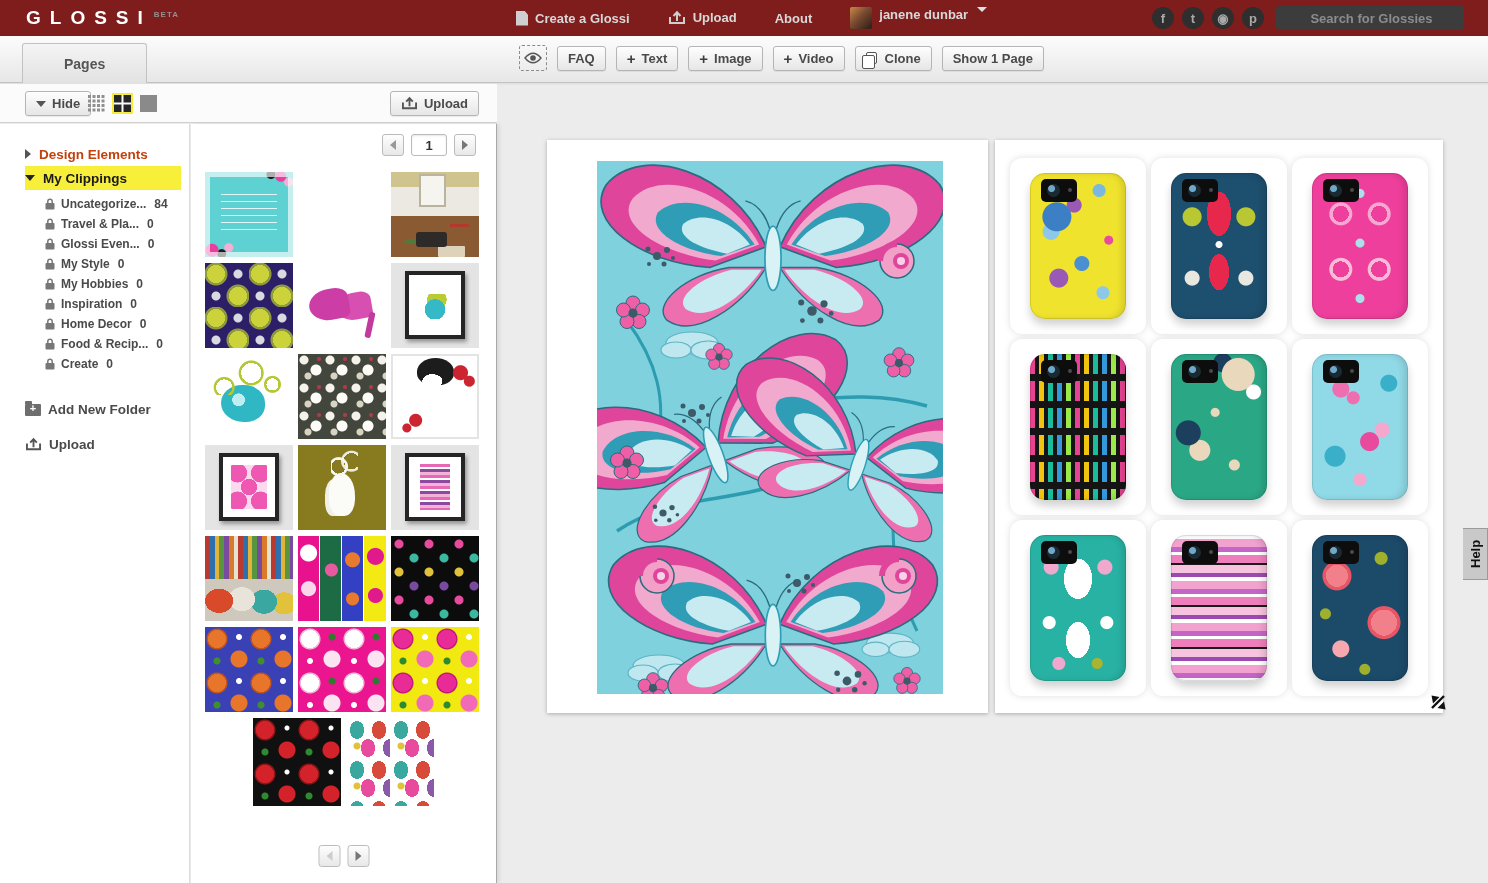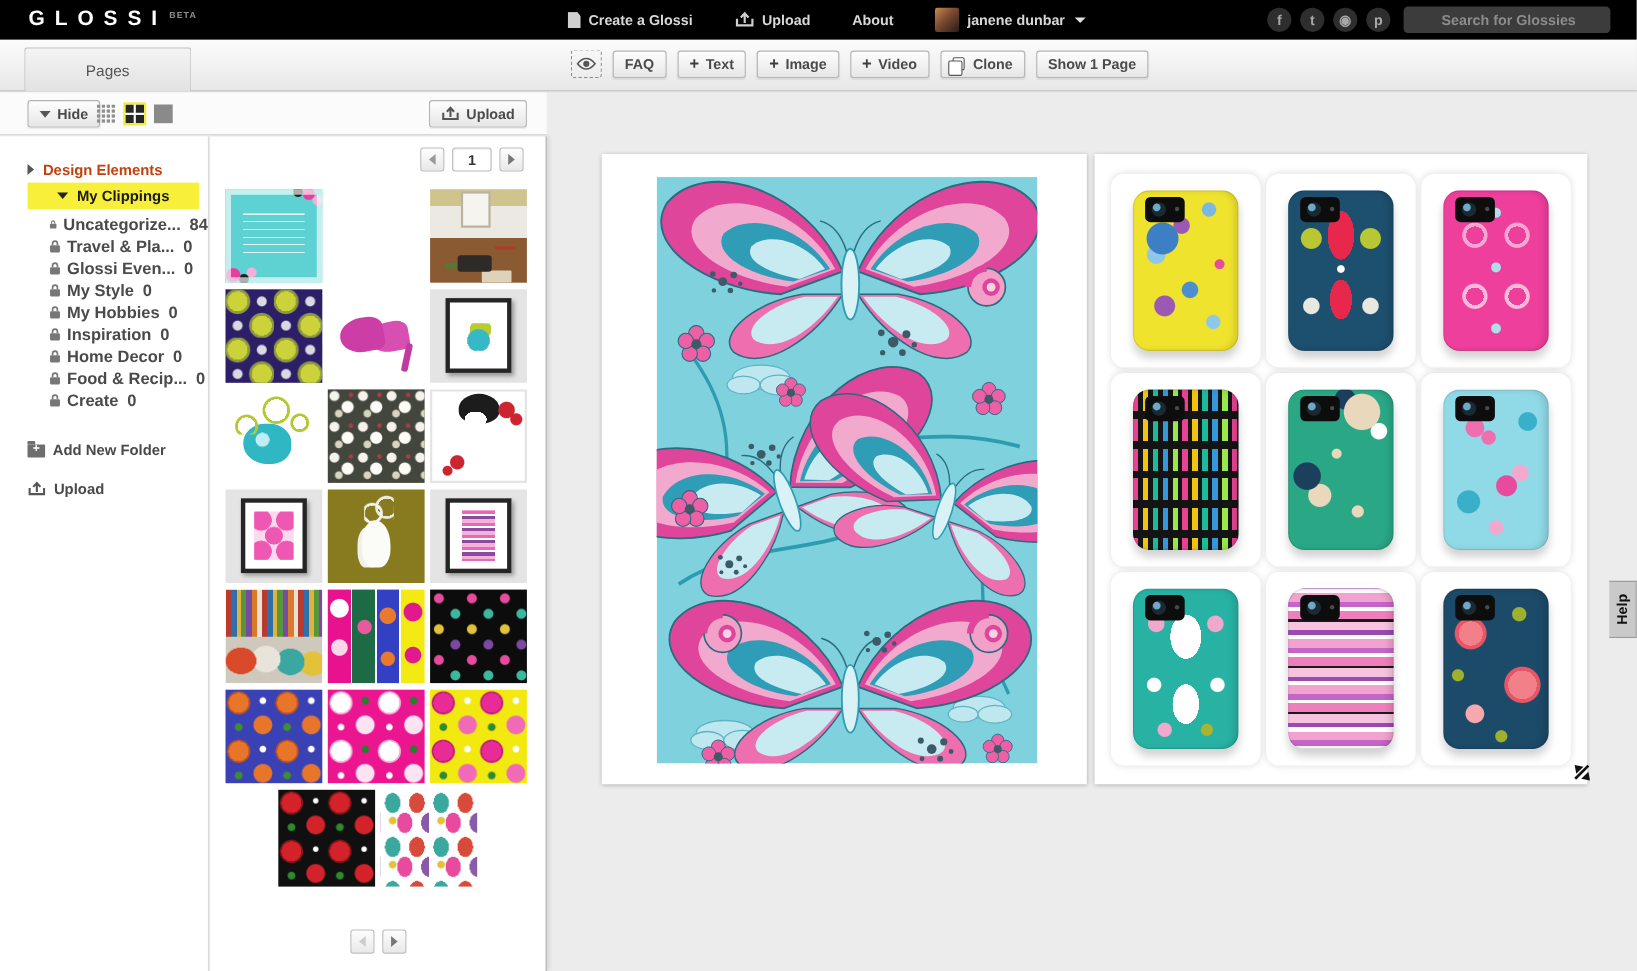--- a/index.html
+++ b/index.html
@@ -1,46 +1,46 @@
 <!DOCTYPE html>
 <html><head>
 <meta charset="utf-8">
 <style>
   * { margin:0; padding:0; box-sizing:border-box; }
   html,body { width:1488px; height:883px; overflow:hidden; background:#ececec;
               font-family:"Liberation Sans", sans-serif; }
   .app { position:relative; width:1488px; height:883px; }
 
   
-  .topbar { position:absolute; left:0; top:0; width:1488px; height:36px; background:#000000; z-index:30; }
+  .topbar { position:absolute; left:0; top:0; width:1488px; height:36px; background:#7f1d1d; z-index:30; }
   .logo { position:absolute; left:26px; top:7px; color:#fff; font-size:19px; font-weight:bold; letter-spacing:9px; cursor:pointer; }
   .logo sup { font-size:8px; color:#8f8f8f; letter-spacing:1px; margin-left:2px; }
   .topnav { position:absolute; left:516px; top:0; height:36px; display:flex; align-items:center; gap:38px; }
-  .topnav a { display:flex; align-items:center; gap:7px; color:#d8d8d8; font-size:13px; font-weight:bold; cursor:pointer; text-decoration:none; }
+  .topnav a { display:flex; gap:7px; color:#d8d8d8; font-size:13px; font-weight:bold; cursor:pointer; text-decoration:none; }
   .doc-icon { display:inline-block; width:12px; height:15px; background:#cfcfcf;
               clip-path:polygon(0 0,70% 0,100% 28%,100% 100%,0 100%); }
   .avatar { display:inline-block; width:22px; height:22px; border-radius:2px;
             background:linear-gradient(135deg,#c98a4a 0%,#7a4a30 45%,#2a1c16 100%); }
   .caret-down { display:inline-block; width:0; height:0; border-left:5px solid transparent; border-right:5px solid transparent; border-top:5px solid #e0e0e0; margin-left:2px; }
   .top-right { position:absolute; right:24px; top:6px; display:flex; align-items:center; gap:12px; }
   .social { display:flex; gap:8px; }
   .soc { width:22px; height:22px; border-radius:50%; background:#2e2e2e; color:#a8a8a8;
          font-size:13px; font-weight:bold; display:flex; align-items:center; justify-content:center; cursor:pointer; }
   .search { width:188px; height:24px; background:#3c3c3c; border-radius:4px; display:flex; align-items:center; padding:0 8px; }
   .search input { flex:1; background:transparent; border:none; outline:none; color:#ccc; font-size:13px; font-weight:bold; font-family:"Liberation Sans",sans-serif;text-align:center; }
   .search input::placeholder { color:#8c8c8c; }
 
   
   .strip { position:absolute; left:0; top:36px; width:1488px; height:47px;
            background:linear-gradient(#fcfcfc,#e7e7e7); border-bottom:1px solid #c2c2c2;
            box-shadow:0 1px 2px rgba(0,0,0,.08); z-index:5; }
 
   
   .tabs { position:absolute; left:22px; top:43px; display:flex; z-index:8; }
-  .tab { height:40px; line-height:40px; padding:0 55px; font-size:14px; font-weight:normal; cursor:pointer;
+  .tab { height:40px; line-height:40px; padding:0 41px; font-size:14px; font-weight:bold; cursor:pointer;
          border:1px solid #c2c2c2; border-bottom:none; border-radius:3px 3px 0 0; }
   .tab.inactive { background:linear-gradient(#f4f4f4,#e2e2e2); color:#555; margin-right:6px; }
   .tab.active { background:#fff; color:#222; height:41px; z-index:9; position:relative; }
 
   
   .controls { position:absolute; left:0; top:84px; width:497px; height:39px; background:#fbfbfb;
               border-bottom:1px solid #d0d0d0; z-index:6; }
   .btn { display:inline-flex; align-items:center; gap:6px; background:linear-gradient(#fefefe,#e6e6e6);
          border:1px solid #b5b5b5; border-radius:3px; padding:4px 10px; font-size:13px; font-weight:bold;
          color:#4a4a4a; cursor:pointer; box-shadow:0 1px 1px rgba(0,0,0,.07); font-family:Liberation Sans, sans-serif;text-align:center; }
@@ -48,25 +48,25 @@
   .tri-dn { display:inline-block; width:0; height:0; border-left:5px solid transparent; border-right:5px solid transparent; border-top:6px solid #555; }
   .views { position:absolute; left:88px; top:9px; display:flex; gap:7px; align-items:center; }
   .view-btn { background:none; border:none; cursor:pointer; padding:0; display:flex; }
   .vi-sel { border:2px solid #f5ec3a; }
   .vi-large { width:17px; height:17px; background:#8a8a8a; display:inline-block; }
   .ctrl-upload { position:absolute; right:18px; top:7px; }
 
   
   .sidebar { position:absolute; left:0; top:124px; bottom:0; width:190px; background:#fff; border-right:1px solid #ddd; padding-top:18px; z-index:4; }
   .tree-row { margin-left:25px; display:flex; align-items:center; gap:8px; font-size:13.5px; font-weight:bold; color:#c2410c; height:24px; cursor:pointer; }
-  .tree-row.hl { background:#f7ef3a; margin-right:8px; color:#1a1a1a;justify-content:center; }
+  .tree-row.hl { background:#f7ef3a; margin-right:8px; color:#1a1a1a; }
   .tri-r { display:inline-block; width:0; height:0; border-top:5px solid transparent; border-bottom:5px solid transparent; border-left:6px solid #555; }
   .tri-d { display:inline-block; width:0; height:0; border-left:5px solid transparent; border-right:5px solid transparent; border-top:6px solid #222; }
   .folders { margin:4px 0 0 45px; }
-  .folder-row { display:flex; align-items:center; gap:6px; height:20px; font-size:15px; font-weight:bold; color:#4a4a4a; cursor:pointer; }
+  .folder-row { display:flex; align-items:center; gap:6px; height:20px; font-size:12px; font-weight:bold; color:#4a4a4a; cursor:pointer; }
   .folder-row .cnt { margin-left:2px; font-weight:bold; color:#4a4a4a; }
   .side-action { margin:28px 0 0 25px; display:flex; align-items:center; gap:7px; font-size:13.5px; font-weight:bold; color:#4a4a4a; cursor:pointer; }
   .side-action + .side-action { margin-top:20px; }
   .folder-ic { display:inline-block; width:16px; height:12px; background:#6e6e6e; border-radius:1px; position:relative; }
   .folder-ic::before { content:""; position:absolute; left:0; top:-3px; width:7px; height:3px; background:#6e6e6e; border-radius:1px 1px 0 0; }
   .folder-ic::after { content:"+"; position:absolute; left:0; top:-3px; width:16px; height:14px; color:#fff; font-size:11px; font-weight:bold; text-align:center; line-height:14px; }
 
   
   .thumbs-panel { position:absolute; left:191px; top:124px; bottom:0; width:306px; background:#fff;
                   border-right:1px solid #a8a8a8; box-shadow:2px 0 4px rgba(0,0,0,.10); z-index:4; }

